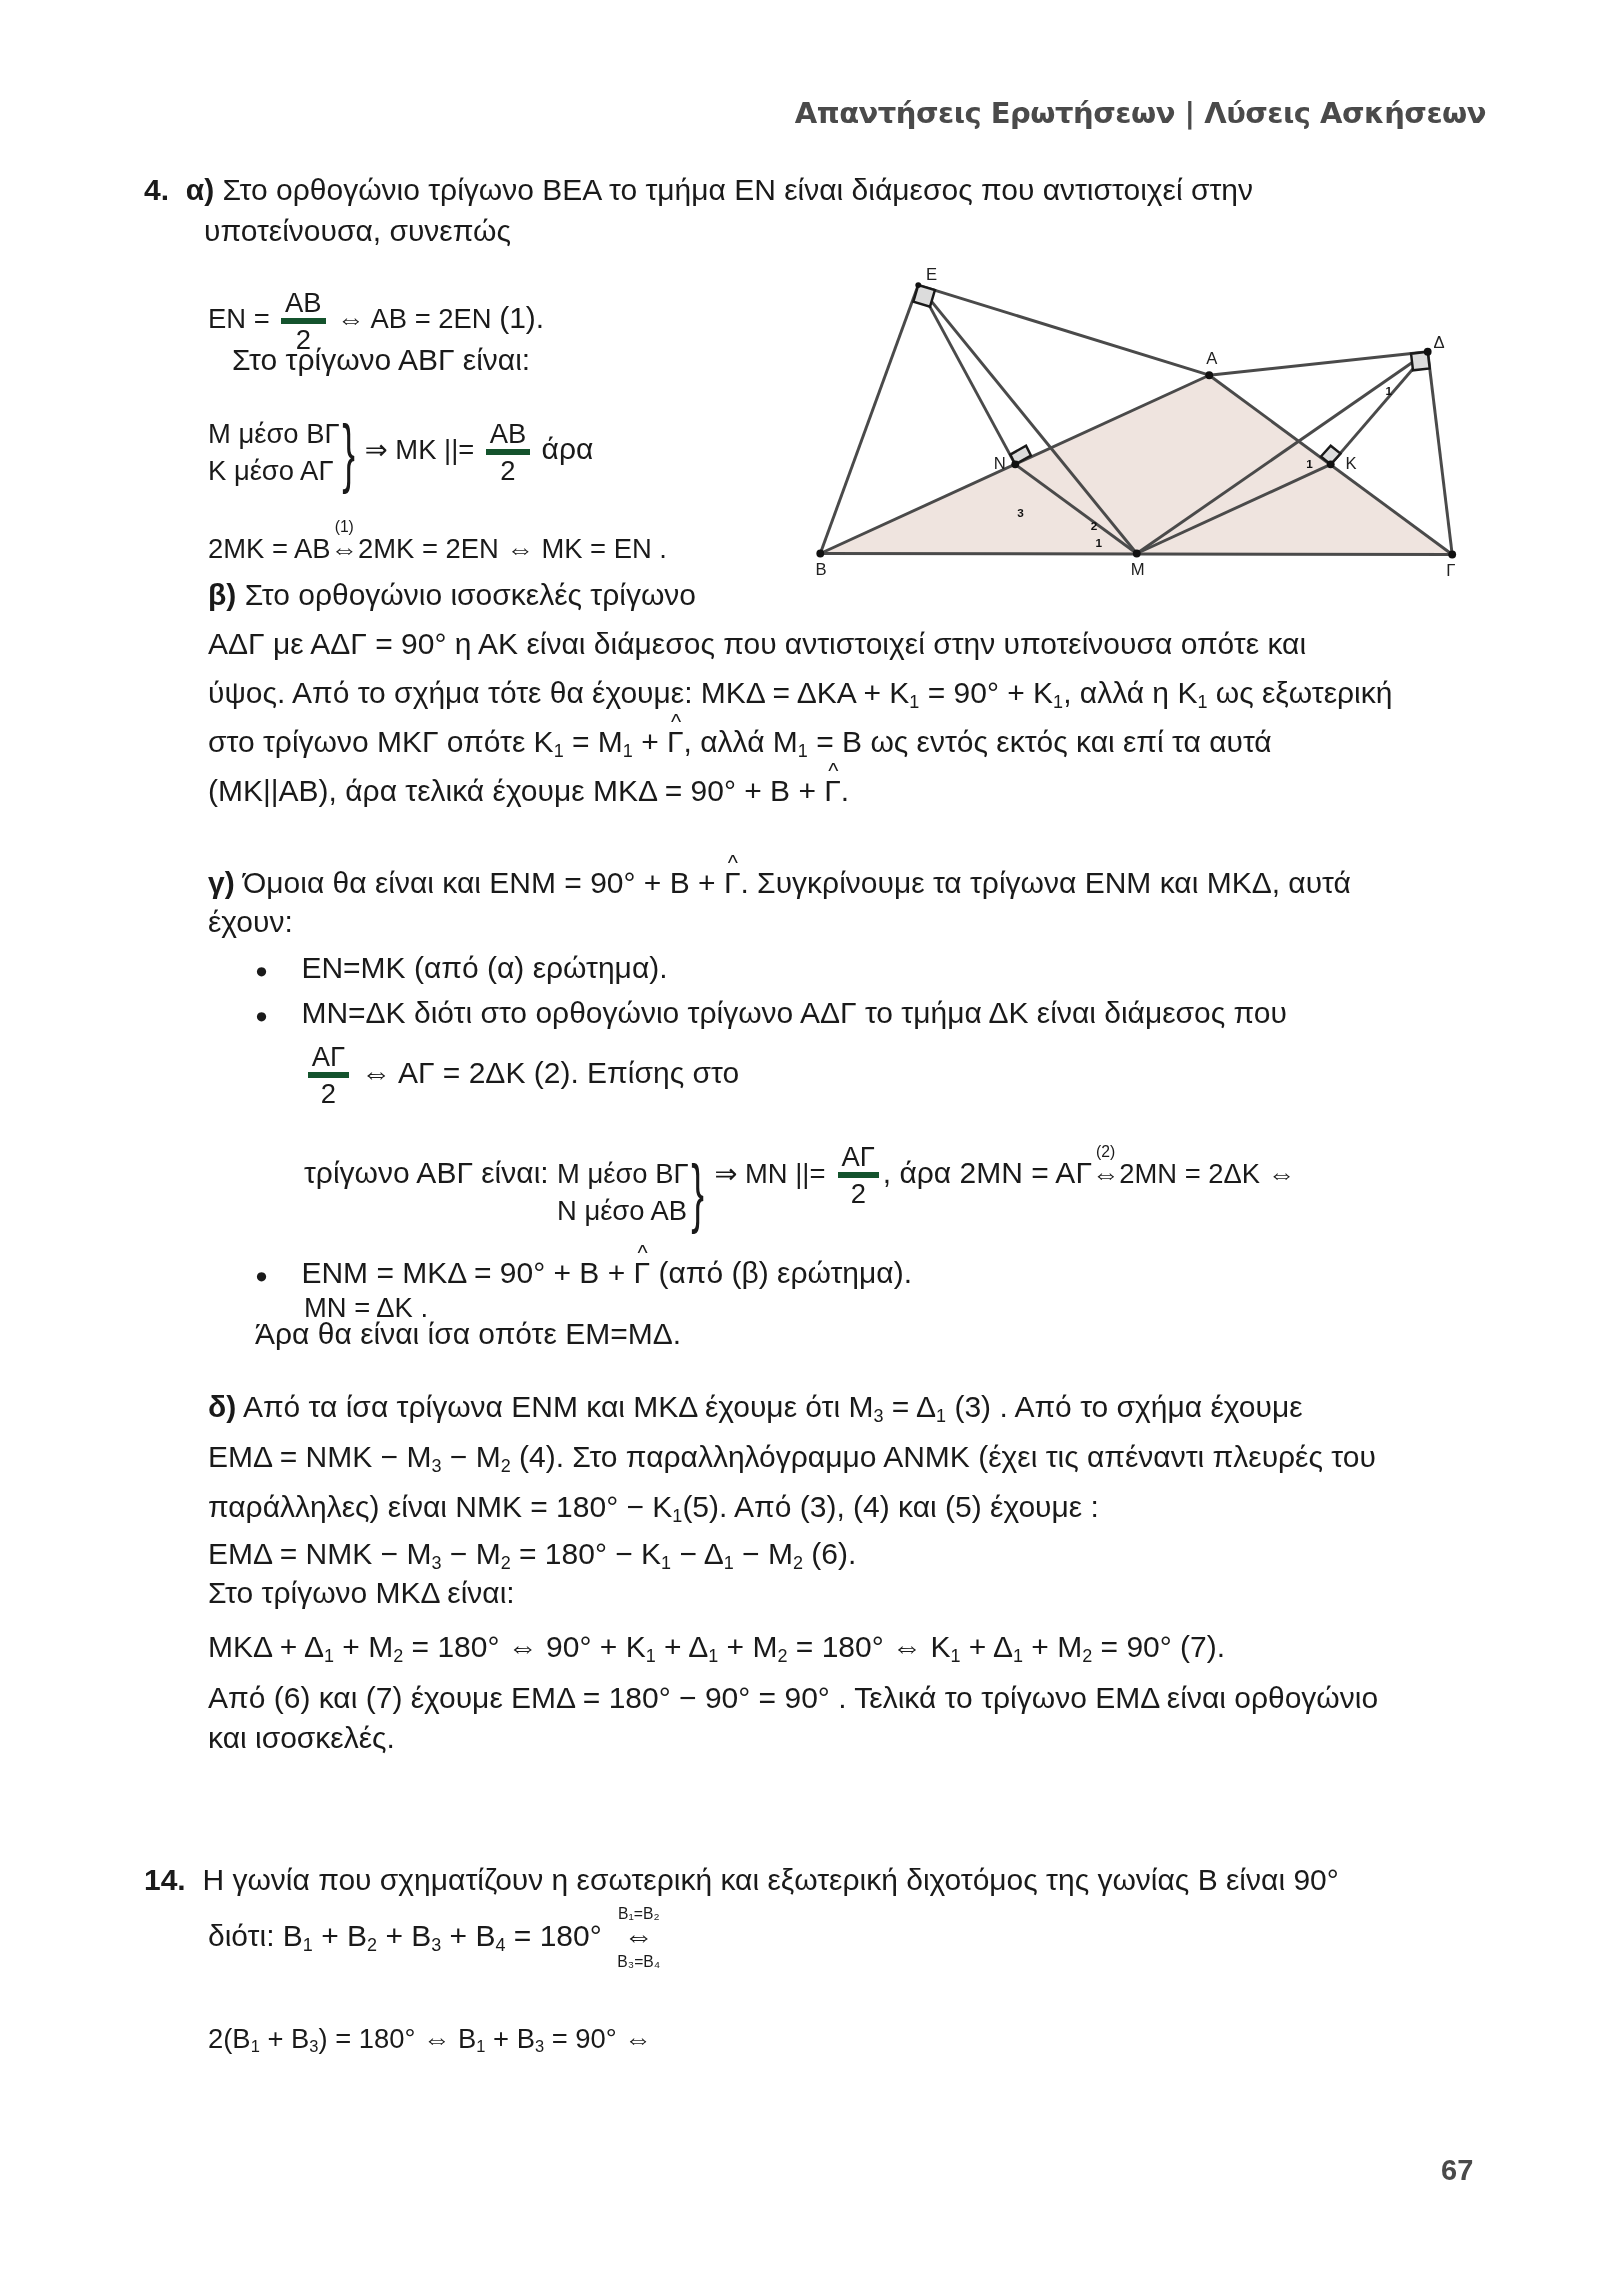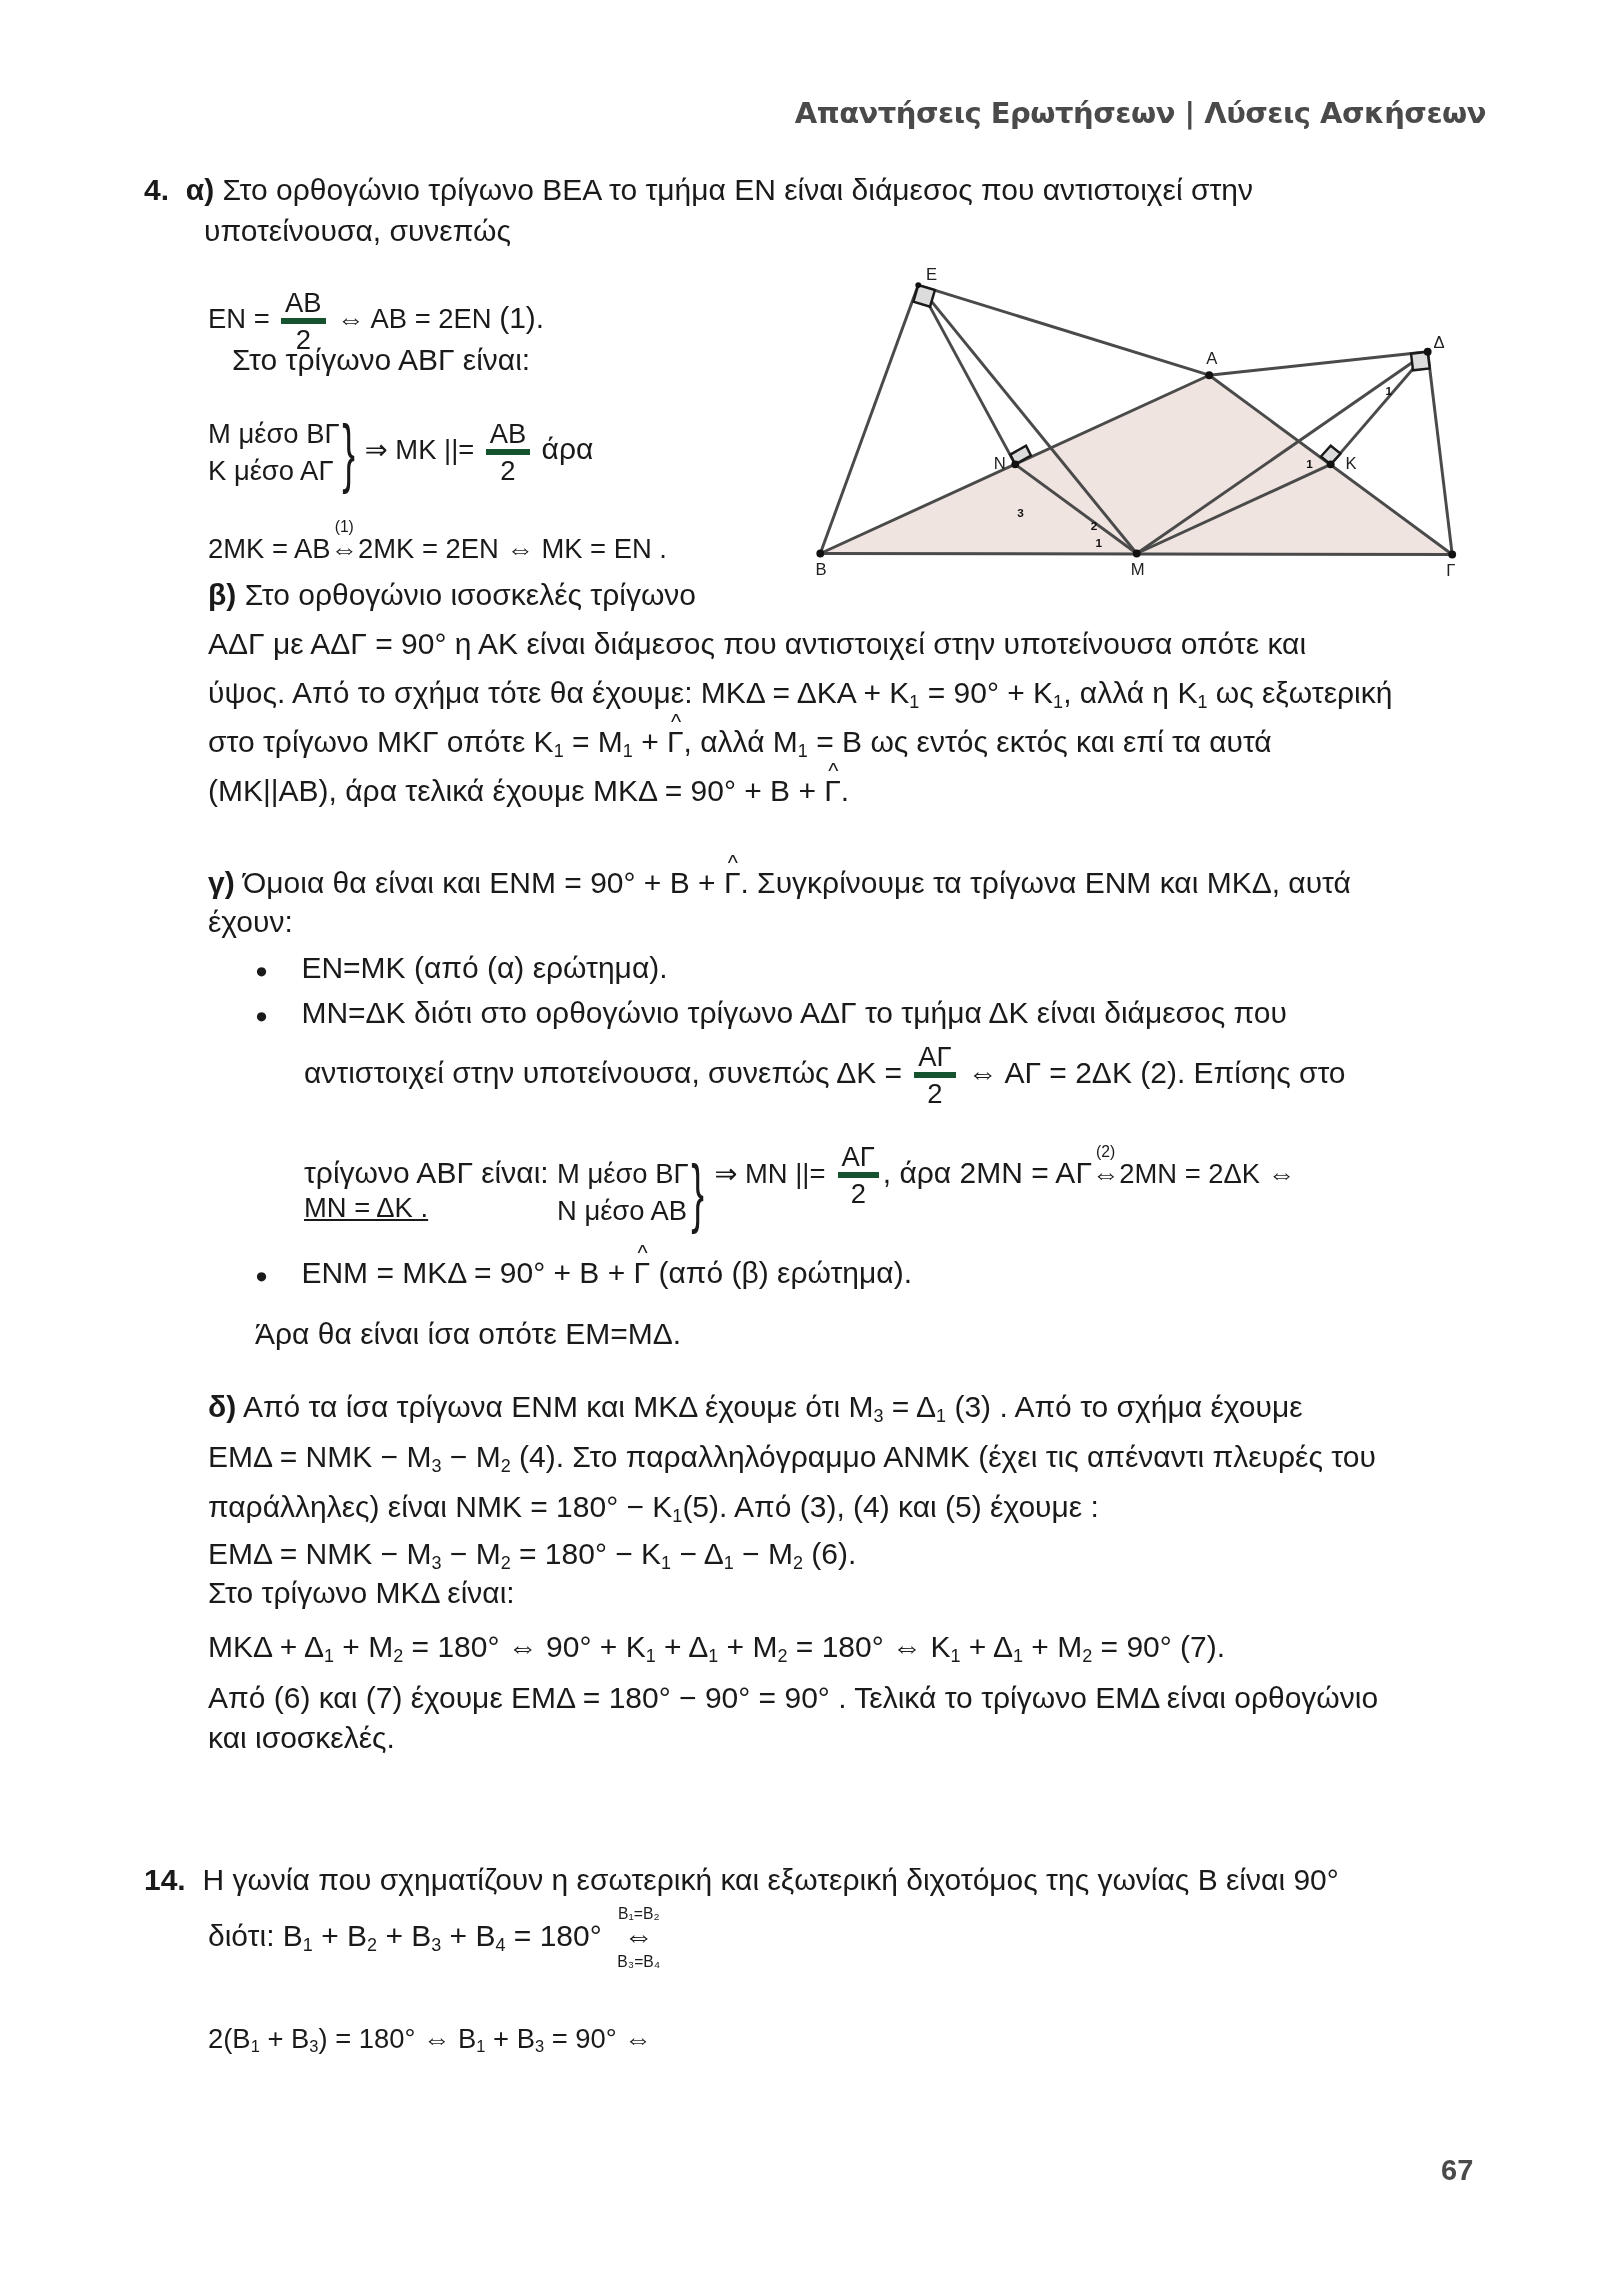--- a/index.html
+++ b/index.html
@@ -152,21 +152,20 @@
 
 <div class="abs txt" style="left:255px; top:948px;">
   <span class="bullet">●</span>&nbsp;&nbsp;&nbsp;
   <span>ΕΝ=ΜΚ (από (α) ερώτημα).</span>
 </div>
 <div class="abs txt" style="left:255px; top:993px;">
   <span class="bullet">●</span>&nbsp;&nbsp;&nbsp;
   <span>ΜΝ=ΔΚ διότι στο ορθογώνιο τρίγωνο ΑΔΓ το τμήμα ΔΚ είναι διάμεσος που</span>
 </div>
 <div class="abs txt" style="left:304px; top:1041px;">
-  <span>αντιστοιχεί στην υποτείνουσα, συνεπώς  ΔΚ =</span>
   <span class="frac math">
       <span class="n">ΑΓ</span>
       <span class="d">2</span>
     </span>
   <span>⇔ ΑΓ = 2ΔΚ  (2). Επίσης στο</span>
 </div>
 <div class="abs txt" style="left:304px; top:1120px;">
   <span>τρίγωνο ΑΒΓ είναι:</span>
   <span class="brace-block math">
     <span class="lines">
@@ -174,21 +173,21 @@
         <span>Ν  μέσο  ΑΒ</span>
       </span>
     <span class="brace">}</span>
   </span>
   <span class="math">⇒ ΜΝ ||=</span>
   <span class="frac math">
       <span class="n">ΑΓ</span>
       <span class="d">2</span>
     </span><span>, άρα  2ΜΝ = ΑΓ</span><span class="overlbl math"><span class="lbl">(2)</span><span>⇔</span></span><span class="math">2ΜΝ = 2ΔΚ ⇔</span>
 </div>
-<div class="abs txt math" style="left:304px; top:1154px;text-decoration:underline;">ΜΝ = ΔΚ .</div>
+<div class="abs txt math" style="left:304px; top:1254px;">ΜΝ = ΔΚ .</div>
 
 <div class="abs txt" style="left:255px; top:1253px;">
   <span class="bullet">●</span>&nbsp;&nbsp;&nbsp;
   <span>ΕΝΜ = ΜΚΔ = 90° + Β + </span><span class="hat">Γ</span><span> (από (β) ερώτημα).</span>
 </div>
 <div class="abs txt" style="left:255px; top:1314px;">Άρα θα είναι ίσα οπότε ΕΜ=ΜΔ.</div>
 
 <div class="abs txt" style="left:208px; top:1387px;">
   <span class="b">δ)</span>
   <span>Από τα ίσα τρίγωνα ΕΝΜ και ΜΚΔ έχουμε ότι  Μ</span><sub>3</sub><span> = Δ</span><sub>1</sub><span>  (3) . Από το σχήμα έχουμε</span>

